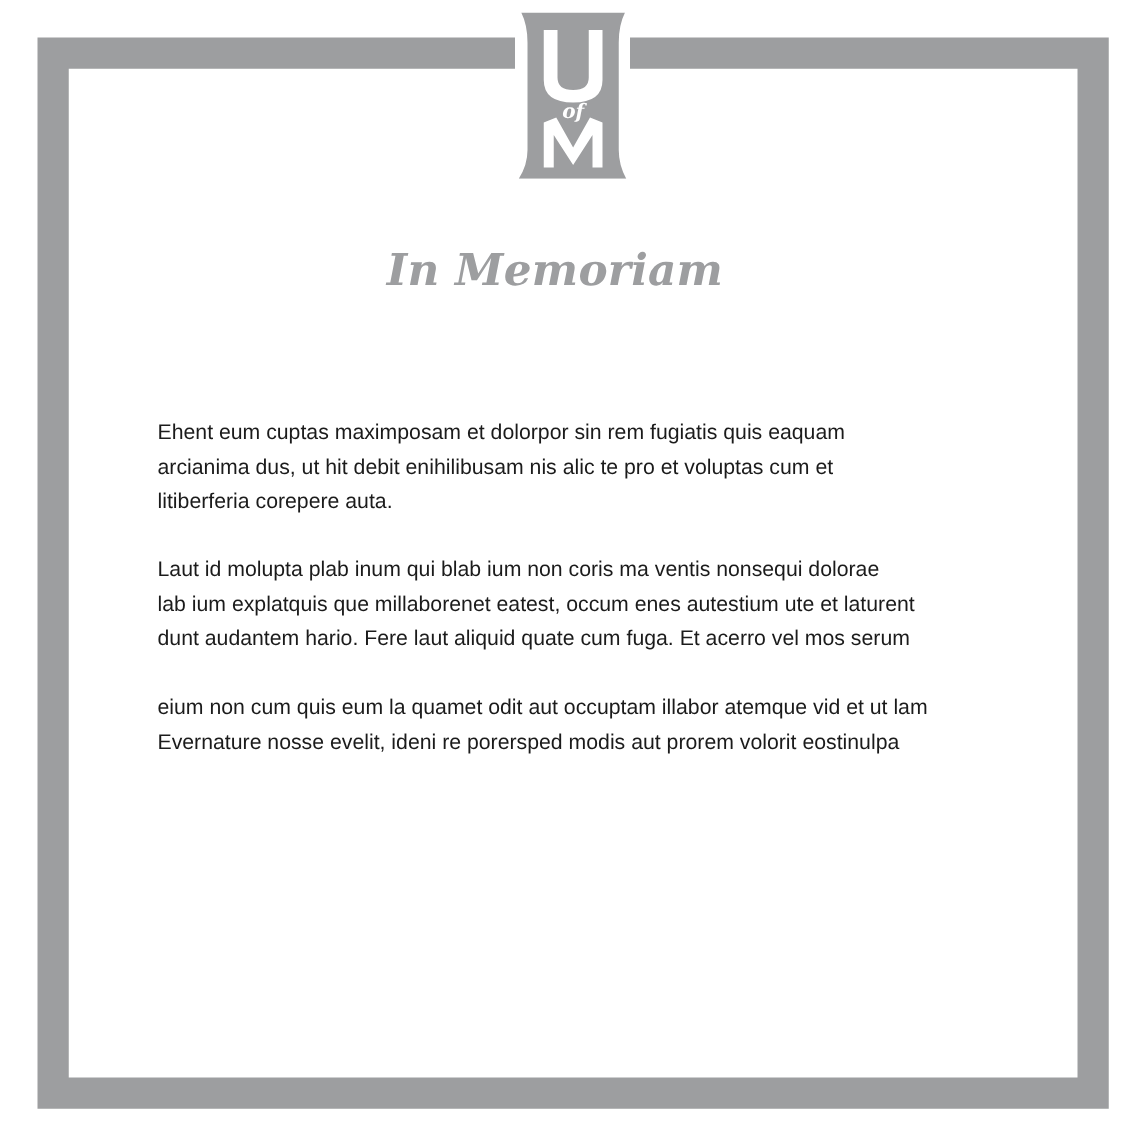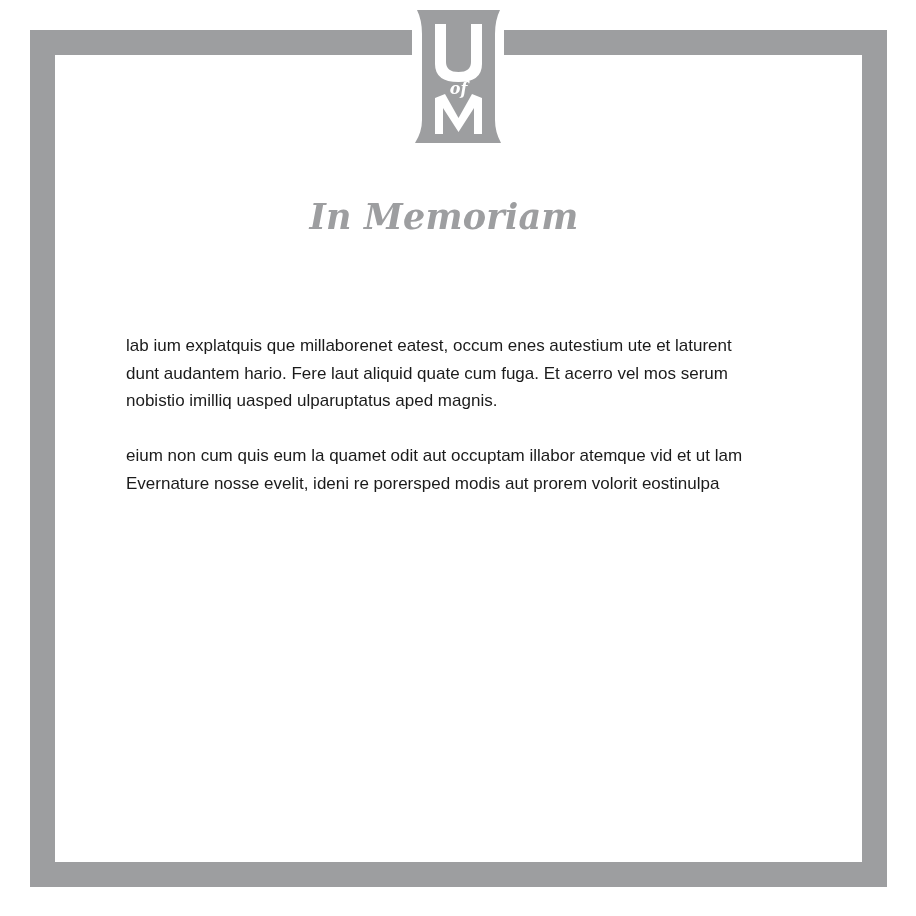--- a/index.html
+++ b/index.html
@@ -39,21 +39,26 @@
   <path d="M20 14 H31 V52 Q31 62 43.5 62 Q56 62 56 52 V14 H67 V54 Q67 72 43.5 72 Q20 72 20 54 Z" fill="#ffffff"></path>
 
   <path d="M20 124 V88 L30 84 L43.5 108 L57 84 L67 88 V124 H59 V98 L43.5 122 L28 98 V124 Z" fill="#ffffff"></path>
   <text x="43.5" y="84" text-anchor="middle" font-family="DejaVu Serif, serif" font-style="italic" font-weight="bold" font-size="16" fill="#ffffff">of</text>
 </svg>
 
 <div class="title">In Memoriam</div>
 
 <div class="body-text">
   <p class="para">
+    <span class="line">Ehent eum cuptas maximposam et dolorpor sin rem fugiatis quis eaquam</span>
+    <span class="line">arcianima dus, ut hit debit enihilibusam nis alic te pro et voluptas cum et</span>
+    <span class="line">litiberferia corepere auta.</span>
+  </p>
+  <p class="para">
+    <span class="line">Laut id molupta plab inum qui blab ium non coris ma ventis nonsequi dolorae</span>
     <span class="line">lab ium explatquis que millaborenet eatest, occum enes autestium ute et laturent</span>
     <span class="line">dunt audantem hario. Fere laut aliquid quate cum fuga. Et acerro vel mos serum</span>
-    <span class="line">nobistio imilliq uasped ulparuptatus aped magnis.</span>
   </p>
   <p class="para">
     <span class="line">eium non cum quis eum la quamet odit aut occuptam illabor atemque vid et ut lam</span>
     <span class="line">Evernature nosse evelit, ideni re porersped modis aut prorem volorit eostinulpa</span>
   </p>
 </div>
 
 </body></html>

